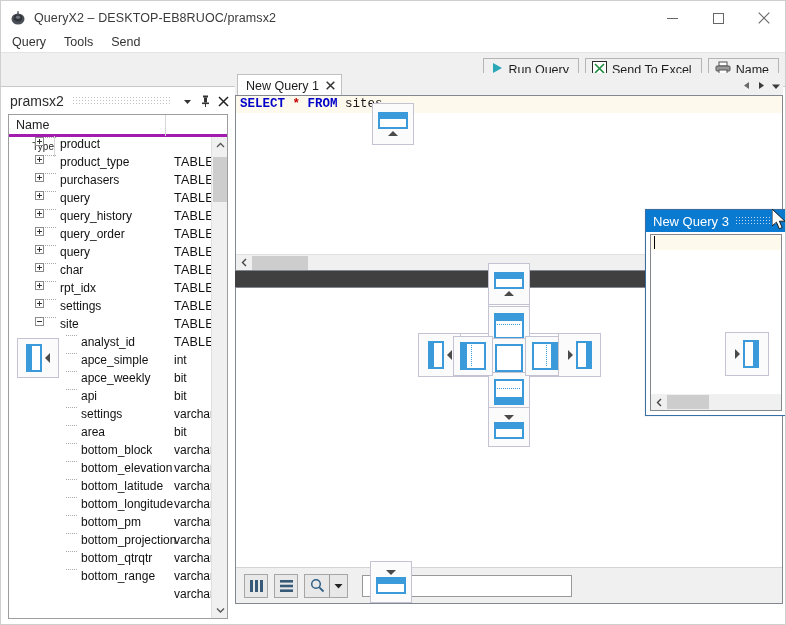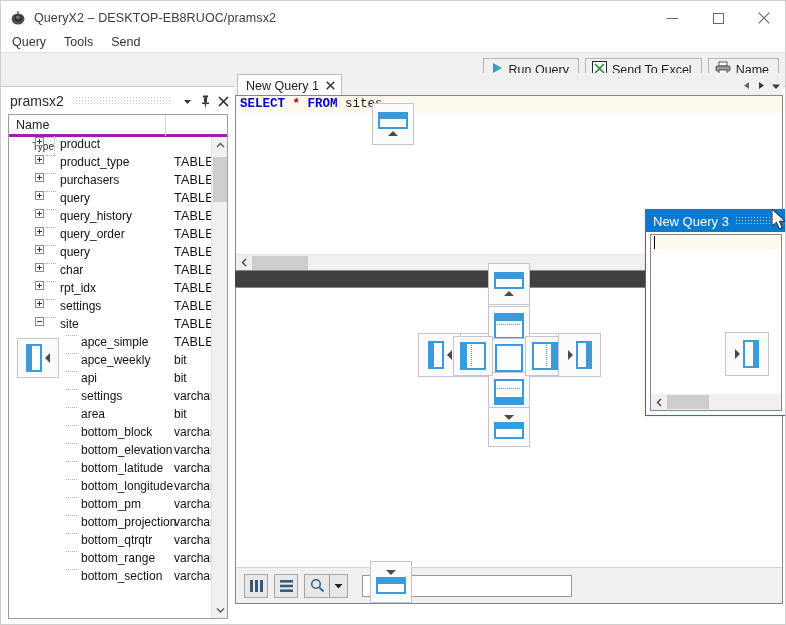--- a/index.html
+++ b/index.html
@@ -442,20 +442,27 @@
               <span class="exp"></span>
               <span class="dots"></span>
               <span class="tname">site</span>
             </div>
           <span class="ttype sc">TABLE</span>
         </div>
 
         <div class="row-wrap">
           <div class="trow ind2">
               <span class="dots"></span>
+              <span class="tname">analyst_id</span>
+            </div>
+          <span class="ttype">int</span>
+        </div>
+        <div class="row-wrap">
+          <div class="trow ind2">
+              <span class="dots"></span>
               <span class="tname">apce_simple</span>
             </div>
           <span class="ttype">bit</span>
         </div>
         <div class="row-wrap">
           <div class="trow ind2">
               <span class="dots"></span>
               <span class="tname">apce_weekly</span>
             </div>
           <span class="ttype">bit</span>
@@ -529,27 +536,20 @@
               <span class="tname">bottom_qtrqtr</span>
             </div>
           <span class="ttype">varchar</span>
         </div>
         <div class="row-wrap">
           <div class="trow ind2">
               <span class="dots"></span>
               <span class="tname">bottom_range</span>
             </div>
           <span class="ttype">varchar</span>
-        </div>
-        <div class="row-wrap">
-          <div class="trow ind2">
-              <span class="dots"></span>
-              <span class="tname">bottom_section</span>
-            </div>
-
         </div>
       </div>
 
       <div class="vscroll">
         <div class="vs-arrow">
           <svg width="9" height="7" viewBox="0 0 9 7">
               <polyline points="1,5 4.5,1.5 8,5" fill="none" stroke="#555" stroke-width="1.3"></polyline>
             </svg>
         </div>
         <div class="vs-thumb"></div>

